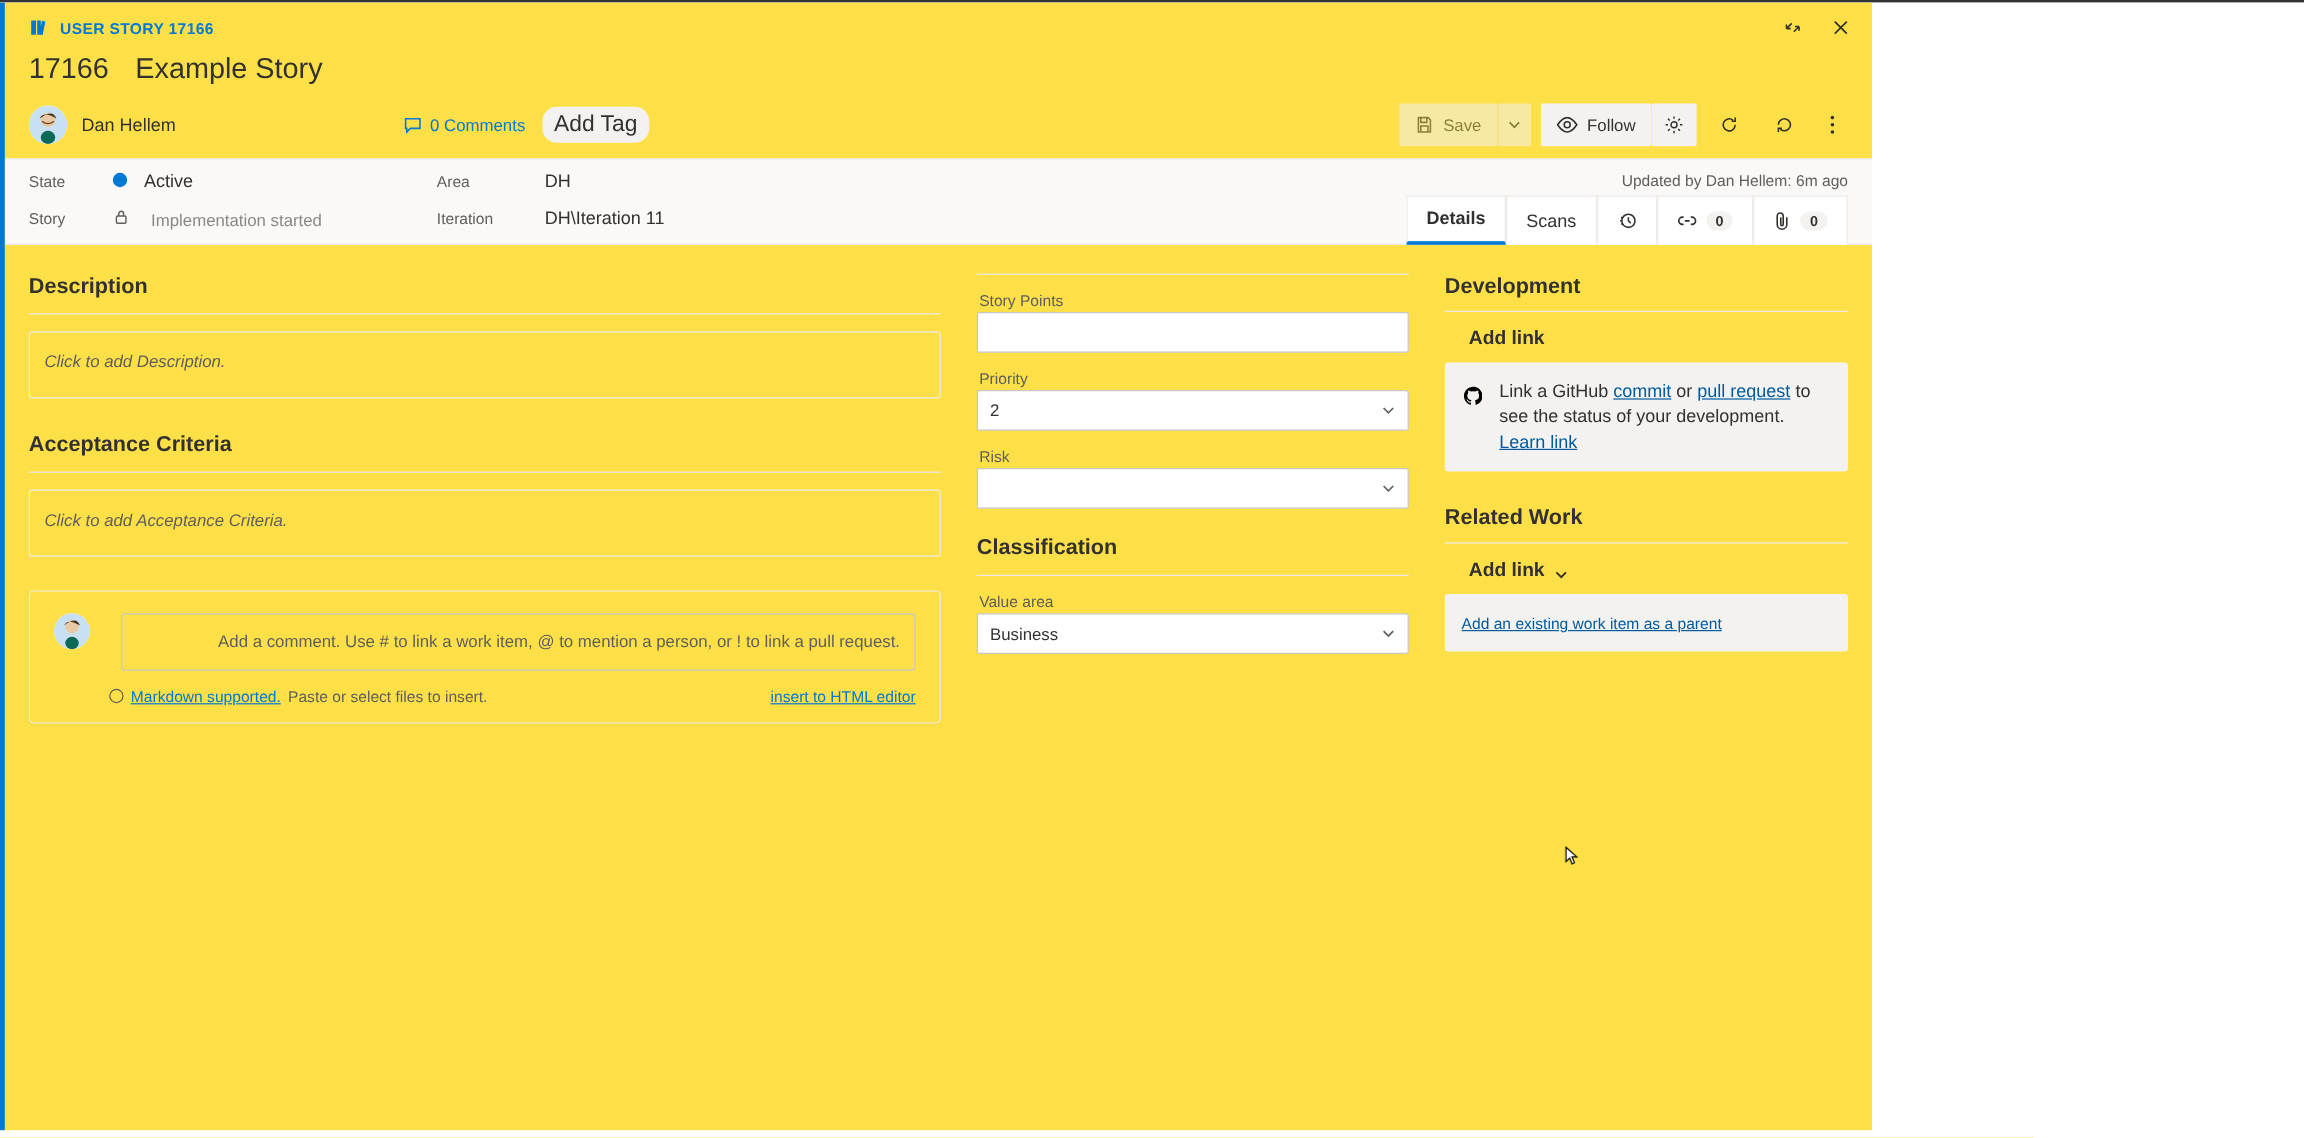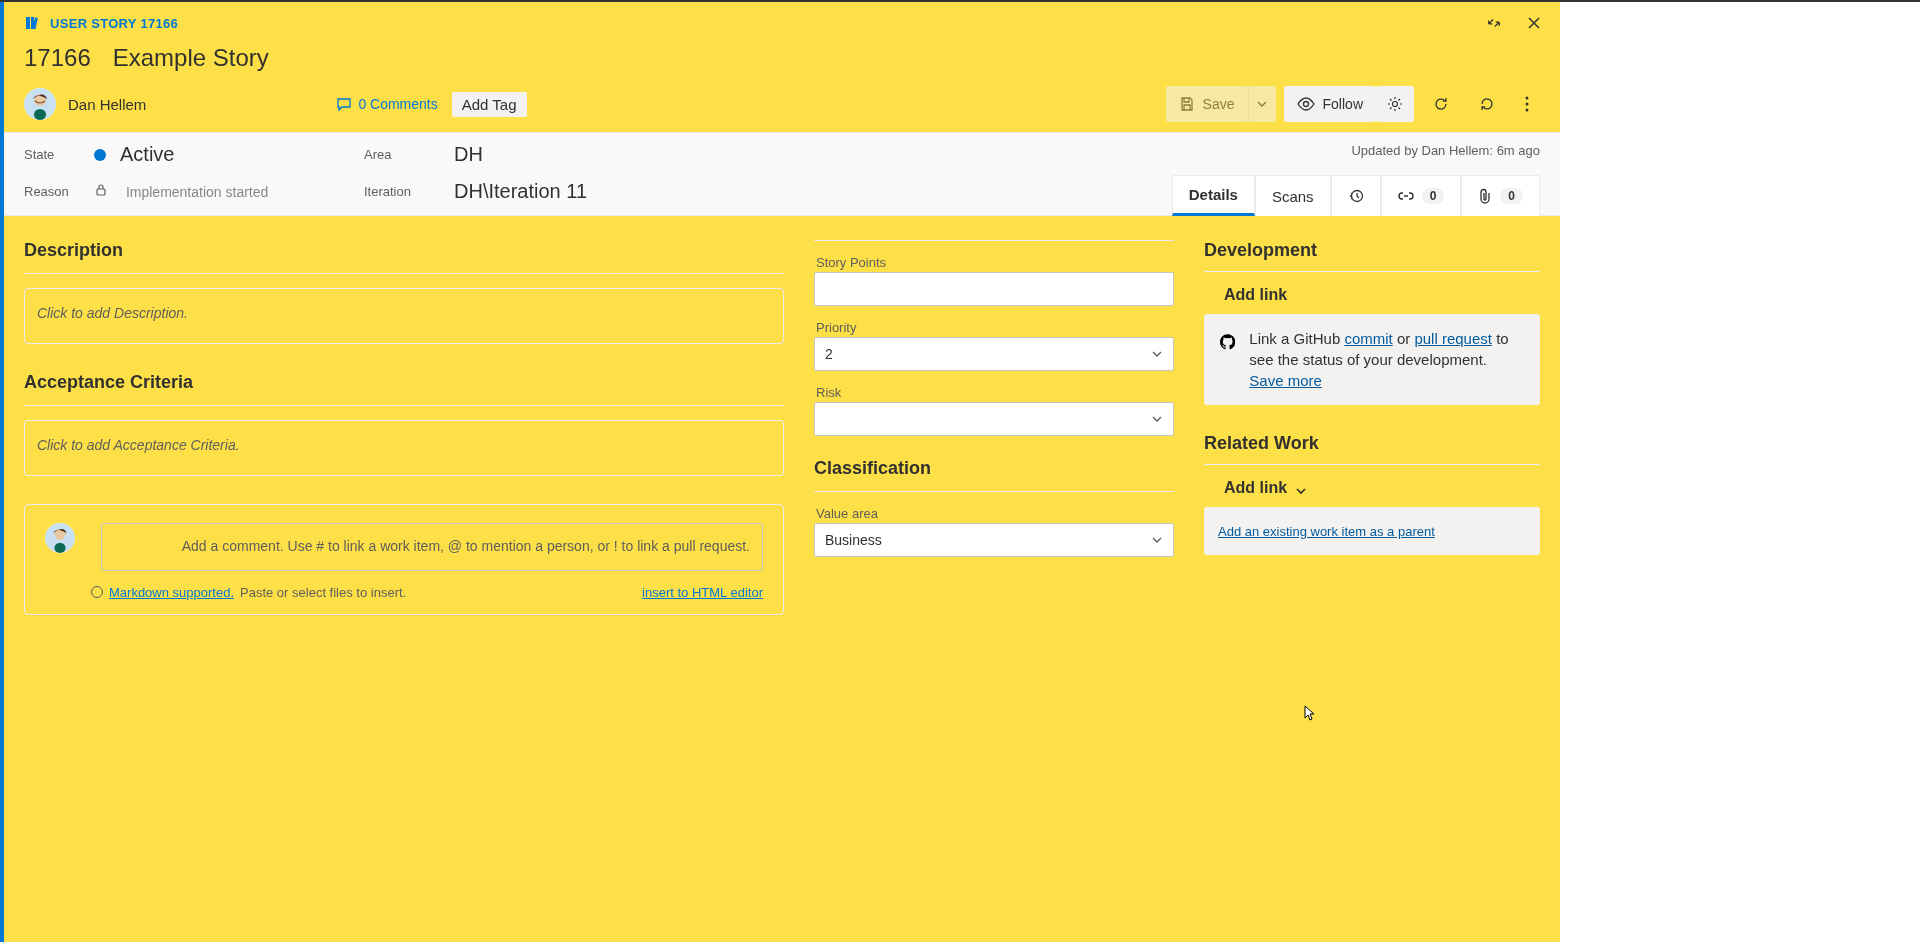--- a/index.html
+++ b/index.html
@@ -76,23 +76,23 @@
   .assignee { font-size: 15px; }
   .comments-link {
     color: var(--blue);
     display: flex; align-items: flex-start; gap: 6px;
     margin-right: 14px;
     cursor: pointer;
   }
   .add-tag {
     background: #f3f2f1;
     padding: 4px 10px;
-    font-size: 15px;
+    font-size: 19px;
     cursor: pointer;
-    border-radius: 2px;
+    border-radius: 12px;
   }
 
   .toolbar {
     display: flex;
     align-items: center;
     gap: 8px;
     margin-left: auto;
   }
   .btn {
     height: 36px;
@@ -128,21 +128,21 @@
     padding-bottom: 12px;
   }
   .meta-label {
     color: var(--text-secondary);
     font-size: 13px;
   }
   .state-dot {
     width: 12px; height: 12px; border-radius: 50%; background: var(--blue);
     display: inline-block; margin-right: 14px;
   }
-  .meta-val { font-size: 20px; }
+  .meta-val { font-size: 15px; }
   .reason-lock { color: var(--text-secondary); margin-right: 14px; }
   .reason-text { color: #8a8886; }
 
   .updated-by {
     position: absolute;
     top: 10px; right: 20px;
     font-size: 13px;
     color: var(--text-secondary);
   }
 
@@ -368,21 +368,21 @@
   </div>
 
   <div class="meta-strip">
     <div class="updated-by">Updated by Dan Hellem: 6m ago</div>
     <div class="meta-grid">
       <span class="meta-label"><span class="under">State</span></span>
       <span><span class="state-dot"></span><span class="meta-val">Active</span></span>
       <span class="meta-label"><span class="under">Area</span></span>
       <span class="meta-val">DH</span>
 
-      <span class="meta-label">Reason</span>
+      <span class="meta-label">Story</span>
       <span>
         <svg class="reason-lock" width="14" height="14" viewBox="0 0 14 14" fill="none" stroke="#605e5c" stroke-width="1.2">
             <rect x="3" y="6" width="8" height="6" rx="1"></rect>
             <path d="M5 6V4a2 2 0 0 1 4 0v2"></path>
           </svg>
         <span class="reason-text">Implementation started</span>
       </span>
       <span class="meta-label">Iteration</span>
       <span class="meta-val">DH\Iteration 11</span>
     </div>
@@ -485,21 +485,21 @@
       <h3 class="side-heading">Development</h3>
       <div class="side-divider"></div>
       <div class="add-link-sub">
           <span>Add link</span>
         </div>
       <div class="gh-card">
         <svg width="28" height="28" viewBox="0 0 16 16" fill="#000">
             <path d="M8 0C3.58 0 0 3.58 0 8c0 3.54 2.29 6.53 5.47 7.59.4.07.55-.17.55-.38 0-.19-.01-.82-.01-1.49-2.01.37-2.53-.49-2.69-.94-.09-.23-.48-.94-.82-1.13-.28-.15-.68-.52-.01-.53.63-.01 1.08.58 1.23.82.72 1.21 1.87.87 2.33.66.07-.52.28-.87.51-1.07-1.78-.2-3.64-.89-3.64-3.95 0-.87.31-1.59.82-2.15-.08-.2-.36-1.02.08-2.12 0 0 .67-.21 2.2.82a7.42 7.42 0 0 1 4 0c1.53-1.04 2.2-.82 2.2-.82.44 1.1.16 1.92.08 2.12.51.56.82 1.27.82 2.15 0 3.07-1.87 3.75-3.65 3.95.29.25.54.73.54 1.48 0 1.07-.01 1.93-.01 2.2 0 .21.15.46.55.38A8.01 8.01 0 0 0 16 8c0-4.42-3.58-8-8-8z"></path>
           </svg>
         <div>
-          <span>Link a GitHub </span><a href="#">commit</a><span> or </span><a href="#">pull request</a><span> to see the status of your development. </span><br><a href="#">Save more</a>
+          <span>Link a GitHub </span><a href="#">commit</a><span> or </span><a href="#">pull request</a><span> to see the status of your development. </span><br><a href="#">Learn link</a>
         </div>
       </div>
 
       <h3 class="side-heading">Related Work</h3>
       <div class="side-divider"></div>
       <div class="add-link-sub">
         <span>Add link</span>
         <svg width="12" height="12" viewBox="0 0 12 12">
             <path d="M2 4l4 4 4-4" stroke="#323130" stroke-width="1.6" fill="none"></path>
           </svg>

